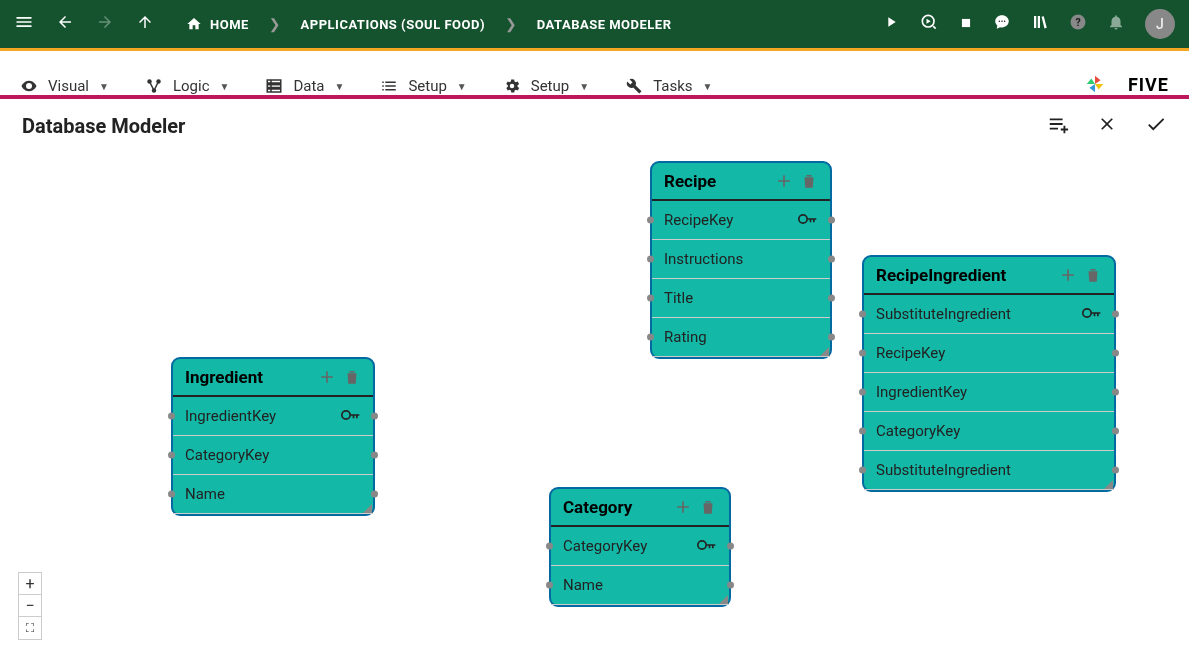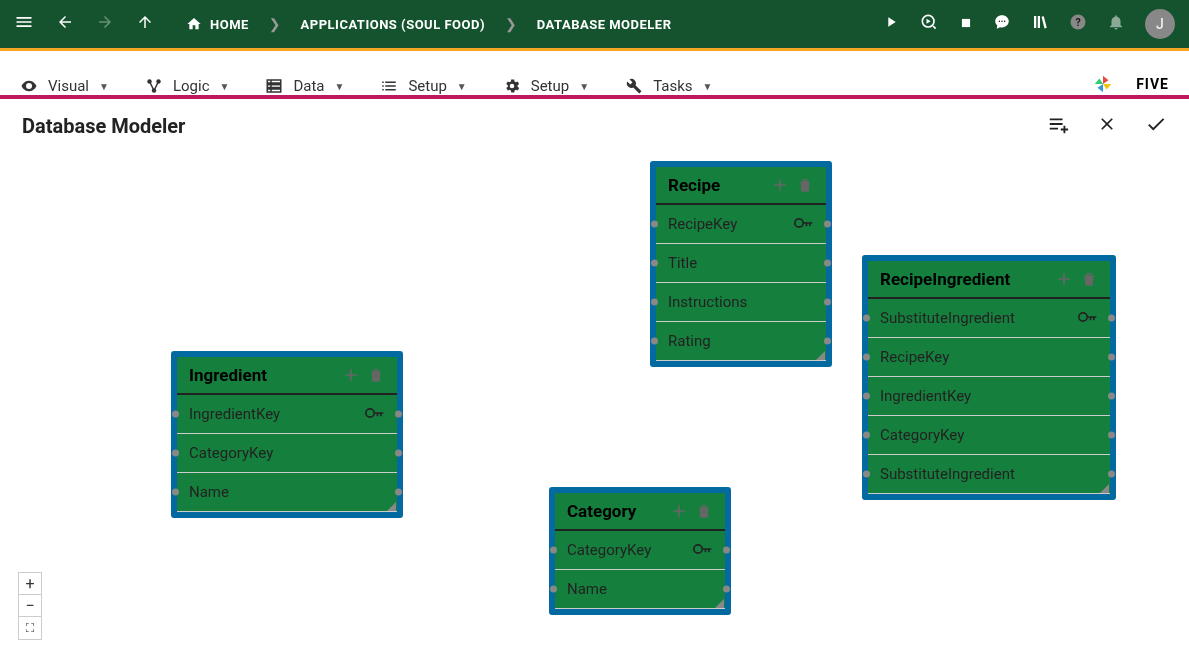--- a/index.html
+++ b/index.html
@@ -14,31 +14,31 @@
 .bc-item { display: flex; align-items: center; gap: 8px; font-size: 13px; font-weight: 700; letter-spacing: .5px; color: #fff; }
 .bc-sep { color: #999; font-size: 14px; }
 .avatar { width: 30px; height: 30px; border-radius: 50%; background: #888; display: flex; align-items: center; justify-content: center; font-size: 14px; font-weight: 500; color: #eee; }
 .orange-line { height: 3px; background: #f5a623; }
 
 
 .toolbar { height: 48px; display: flex; align-items: flex-end; padding: 0 20px; gap: 36px; border-bottom: 4px solid #be185d; }
 .tool { display: flex; align-items: center; gap: 10px; color: #333; font-size: 15px; cursor: pointer; }
 .tool .caret { font-size: 10px; color: #555; }
 .tool svg { fill: #333; }
-.brand { margin-left: auto; display: flex; align-items: center; gap: 22px; font-size: 14px; font-weight: 700; letter-spacing: 1px; }
+.brand { margin-left: auto; display: flex; align-items: center; gap: 22px; font-size: 18px; font-weight: 700; letter-spacing: 1px; }
 
 
 .title-row { display: flex; align-items: center; padding: 14px 22px; }
 .title-row h1 { font-size: 20px; font-weight: 700; color: #222; }
 .title-actions { margin-left: auto; display: flex; align-items: center; gap: 28px; }
 .title-actions svg { fill: #222; }
 
 
 .canvas { position: relative; width: 100%; height: calc(648px - 46px - 3px - 48px - 56px); }
-.entity { position: absolute; background: #15803d; border: 6px solid #0369a1; border-radius: 3px; }
+.entity { position: absolute; background: #14b8a6; border: 2px solid #0369a1; border-radius: 9px; }
 .entity-header { display: flex; align-items: center; padding: 8px 12px; border-bottom: 2px solid #222; }
 .entity-title { font-size: 17px; font-weight: 700; flex: 1; }
 .hdr-btn { margin-left: 6px; display: flex; }
 .hdr-btn svg { fill: #666; }
 .field { position: relative; padding: 10px 12px; border-bottom: 1px solid #ccc; font-size: 15px; color: #222; display: flex; align-items: center; text-align: right; }
 .field:last-of-type { border-bottom: none; }
 .field .keyi { margin-left: auto; }
 .field .keyi svg { fill: #222; }
 .port-l, .port-r { position: absolute; width: 7px; height: 7px; background: #888; border-radius: 50%; top: 50%; transform: translateY(-50%); }
 .port-l { left: -5px; }
@@ -206,21 +206,21 @@
     <line x1="378" y1="298" x2="549" y2="385"></line>
     <polygon class="arrowhead" points="386,301 376,292 374,304"></polygon>
 
     <line x1="731" y1="385" x2="862" y2="300"></line>
     <polygon class="arrowhead" points="862,300 850,300 855,310"></polygon>
 
     <path d="M832 72 L848 72 L848 212 L862 212"></path>
     <polygon class="arrowhead" points="862,212 852,207 852,217"></polygon>
   </svg>
 
-  <div class="entity" style="left:171px; top:198px; width:232px;">
+  <div class="entity" style="left:171px; top:204px; width:204px;">
     <div class="entity-header">
       <span class="entity-title">Ingredient</span>
       <span class="hdr-btn">
           <svg width="20" height="20" viewBox="0 0 24 24">
             <path d="M19 13h-6v6h-2v-6H5v-2h6V5h2v6h6z"></path>
           </svg>
         </span>
       <span class="hdr-btn">
           <svg width="18" height="18" viewBox="0 0 24 24">
             <path d="M6 7h12l-1 14H7L6 7zm3-3h6l1 2H8l1-2z"></path>
@@ -267,26 +267,26 @@
         <span class="port-l"></span>
         <span>RecipeKey</span>
         <span class="keyi"><svg width="20" height="12" viewBox="0 0 24 14">
             <circle cx="6" cy="7" r="5" fill="none" stroke="#222" stroke-width="2"></circle>
             <path d="M11 6h11v2h-2v3h-2v-3h-2v3h-2v-3h-3z"></path>
           </svg></span>
         <span class="port-r"></span>
       </div>
     <div class="field">
         <span class="port-l"></span>
+        <span>Instructions</span>
+        <span class="port-r"></span>
+      </div>
+    <div class="field">
+        <span class="port-l"></span>
         <span>Title</span>
-        <span class="port-r"></span>
-      </div>
-    <div class="field">
-        <span class="port-l"></span>
-        <span>Instructions</span>
         <span class="port-r"></span>
       </div>
     <div class="field">
         <span class="port-l"></span>
         <span>Rating</span>
         <span class="port-r"></span>
       </div>
     <div class="resize-handle"></div>
   </div>
 

